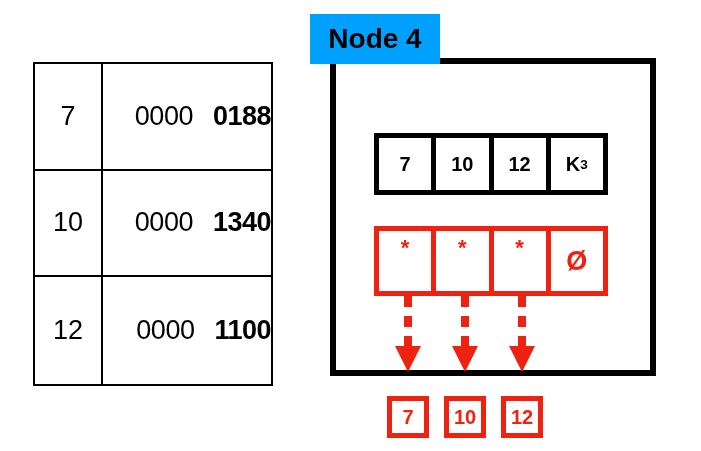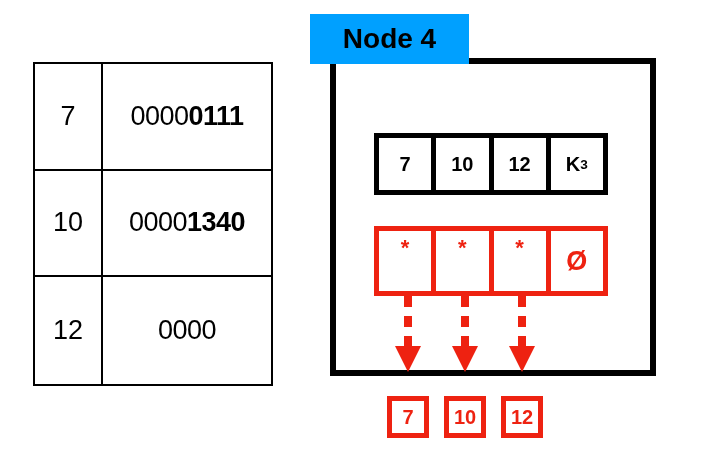--- a/index.html
+++ b/index.html
@@ -45,43 +45,44 @@
     justify-content: center;
     font-size: 27px;
     font-weight: normal;
     letter-spacing: 0px;
   }
   .cell-bin {
     flex: 1;
     box-sizing: border-box;
     display: flex;
     align-items: center;
-    justify-content: center;
+    justify-content: flex-end;
     font-size: 27px;
     white-space: pre;
+    gap: 20px;
   }
   .bin-prefix { font-weight: normal; letter-spacing: -0.5px; }
   .bin-suffix { font-weight: bold; letter-spacing: -0.5px; }
 
   
   #node-box {
     position: absolute;
     left: 330px;
     top: 58px;
     width: 326px;
     height: 318px;
     border: 6px solid #000000;
     box-sizing: border-box;
     background: transparent;
   }
   #node-label {
     position: absolute;
     left: 310px;
     top: 14px;
-    width: 159px;
+    width: 130px;
     height: 50px;
     background: #00A0FF;
     display: flex;
     align-items: center;
     justify-content: center;
     font-size: 28px;
     font-weight: bold;
     color: #000000;
     z-index: 5;
   }
@@ -190,31 +191,31 @@
     z-index: 4;
   }
 </style>
 </head>
 <body>
 
 <div id="binary-table">
 
   <div class="trow">
     <div class="cell-dec">7</div>
-    <div class="cell-bin"><span class="bin-prefix">0000</span><span class="bin-suffix">0111</span></div>
+    <div class="cell-bin"><span class="bin-prefix">0000</span><span class="bin-suffix">0188</span></div>
   </div>
 
   <div class="trow">
     <div class="cell-dec">10</div>
     <div class="cell-bin"><span class="bin-prefix">0000</span><span class="bin-suffix">1340</span></div>
   </div>
 
   <div class="trow">
     <div class="cell-dec">12</div>
-    <div class="cell-bin"><span class="bin-prefix">0000</span></div>
+    <div class="cell-bin"><span class="bin-prefix">0000</span><span class="bin-suffix">1100</span></div>
   </div>
 
 </div>
 
 <div id="node-box"></div>
 
 <div id="node-label">Node 4</div>
 
 <div id="key-array" class="cell-array">
   <div class="acell">

